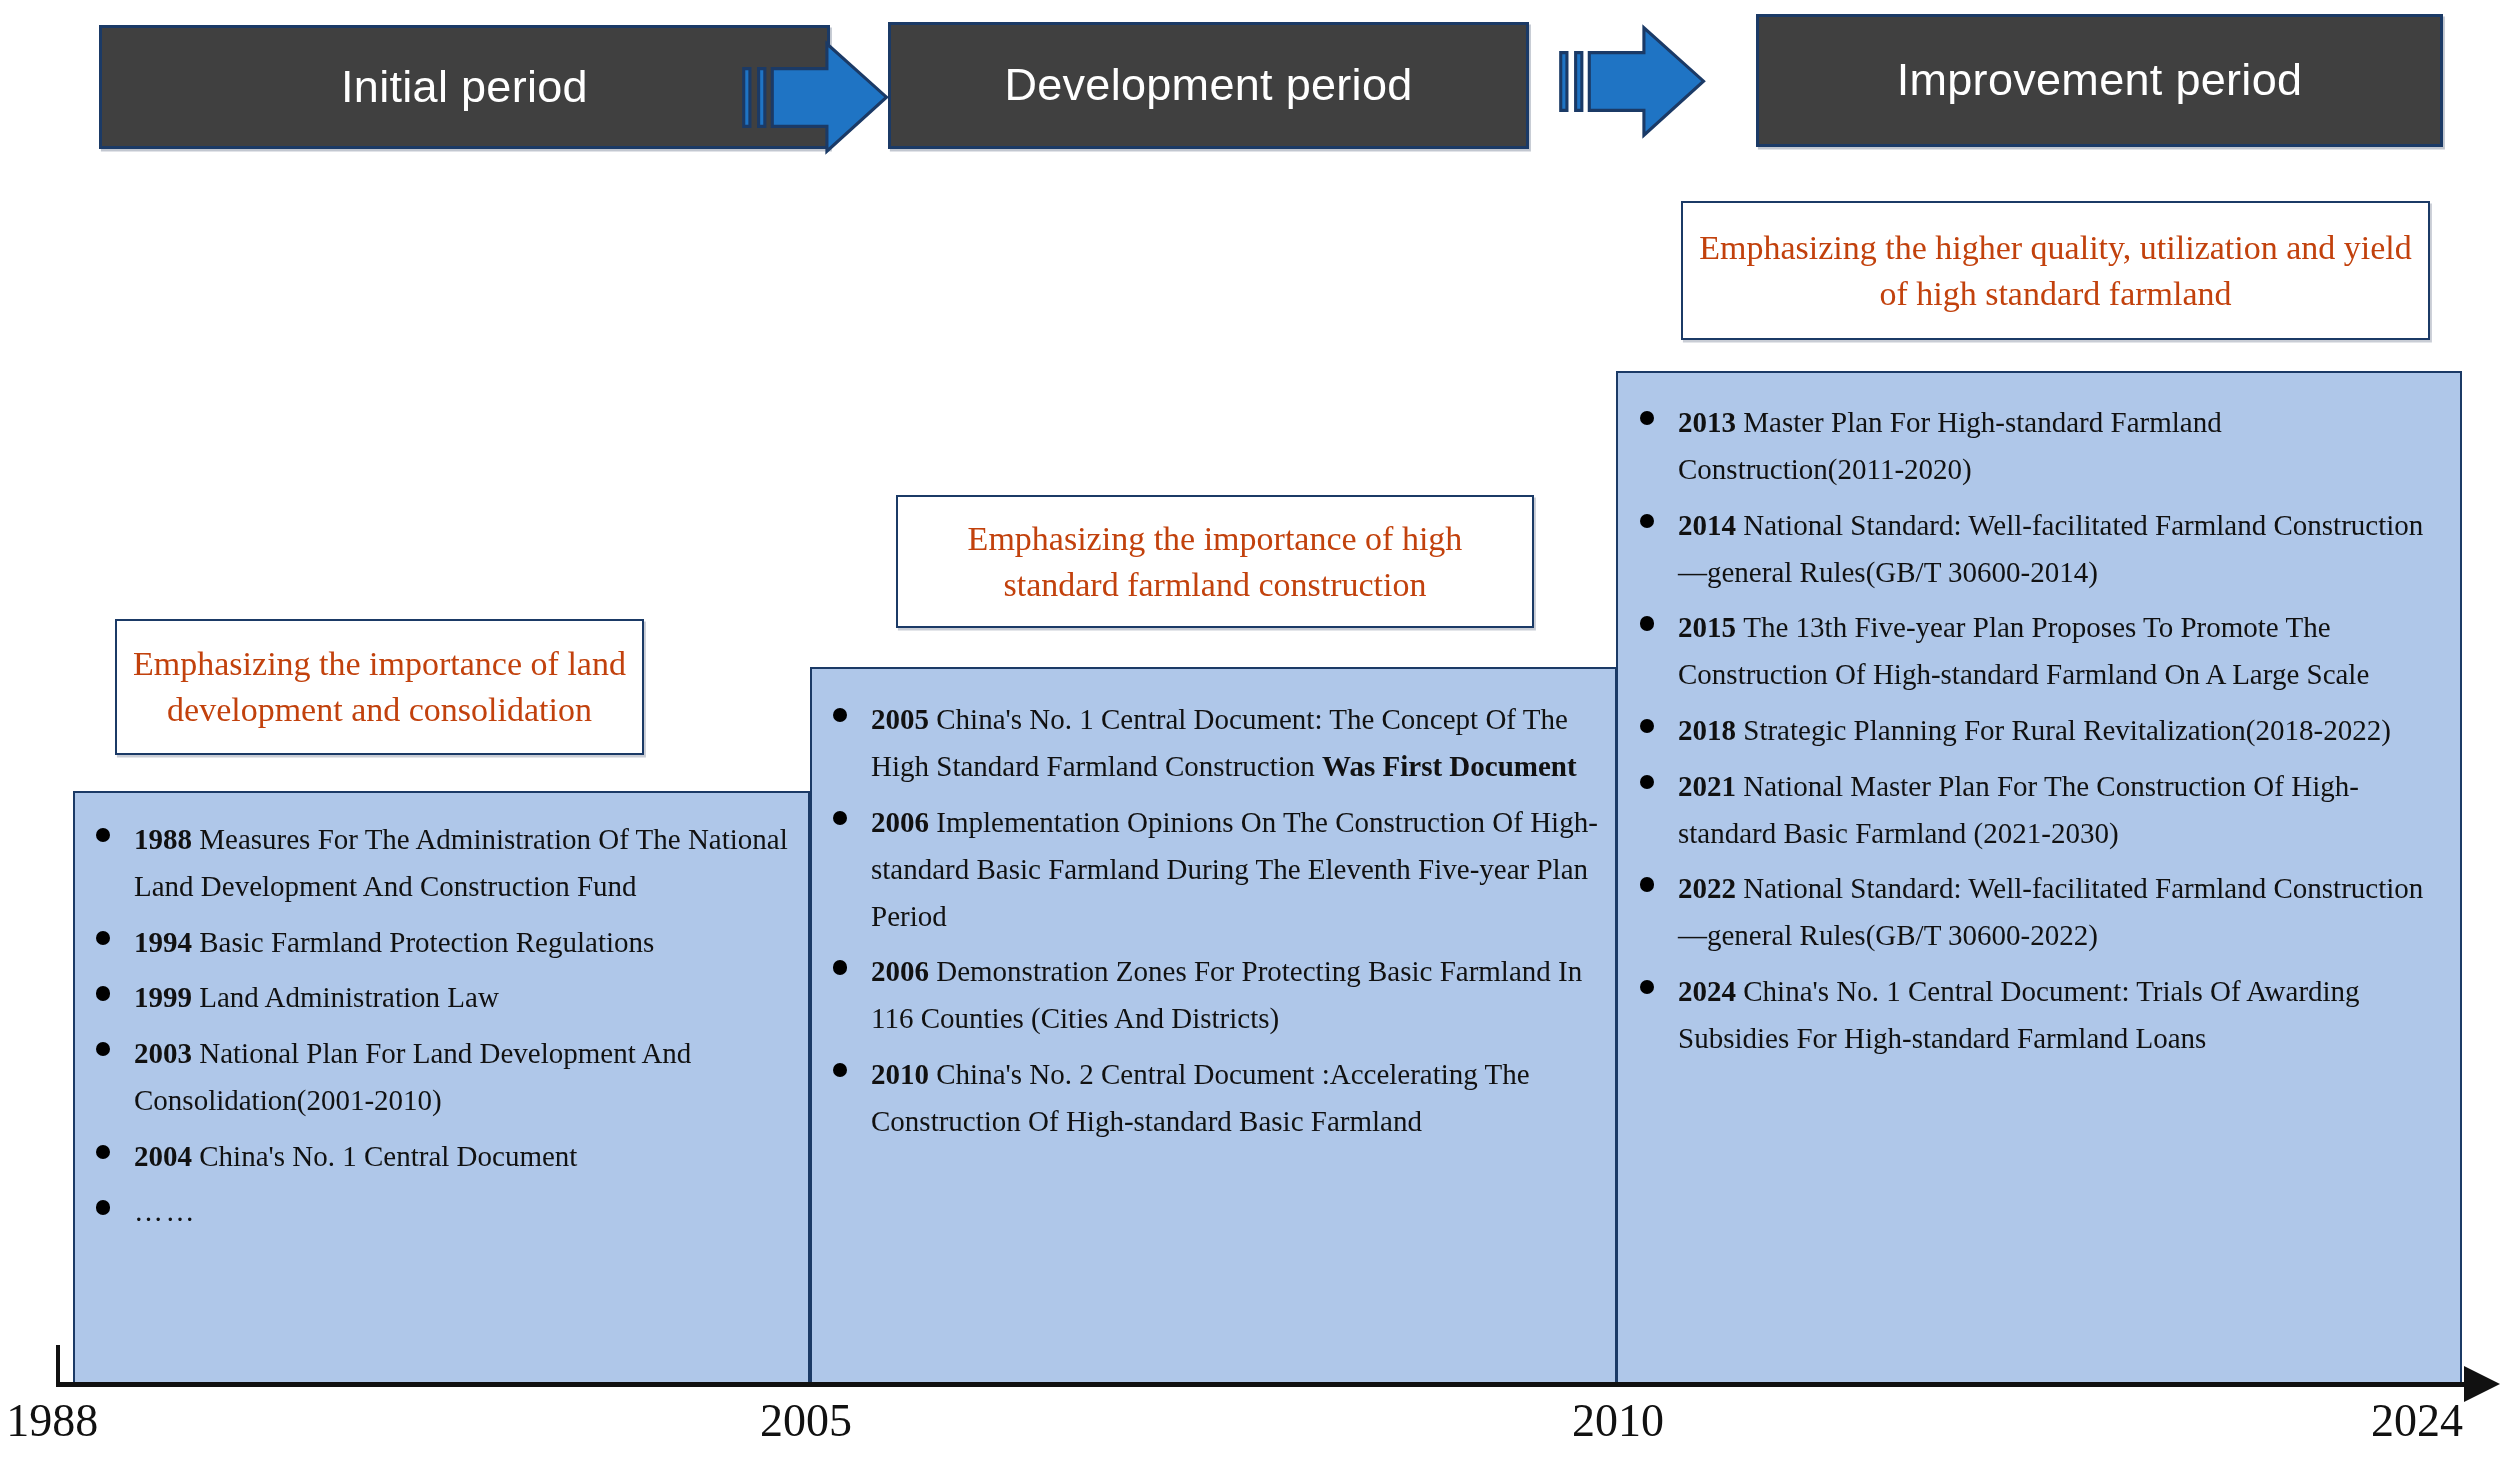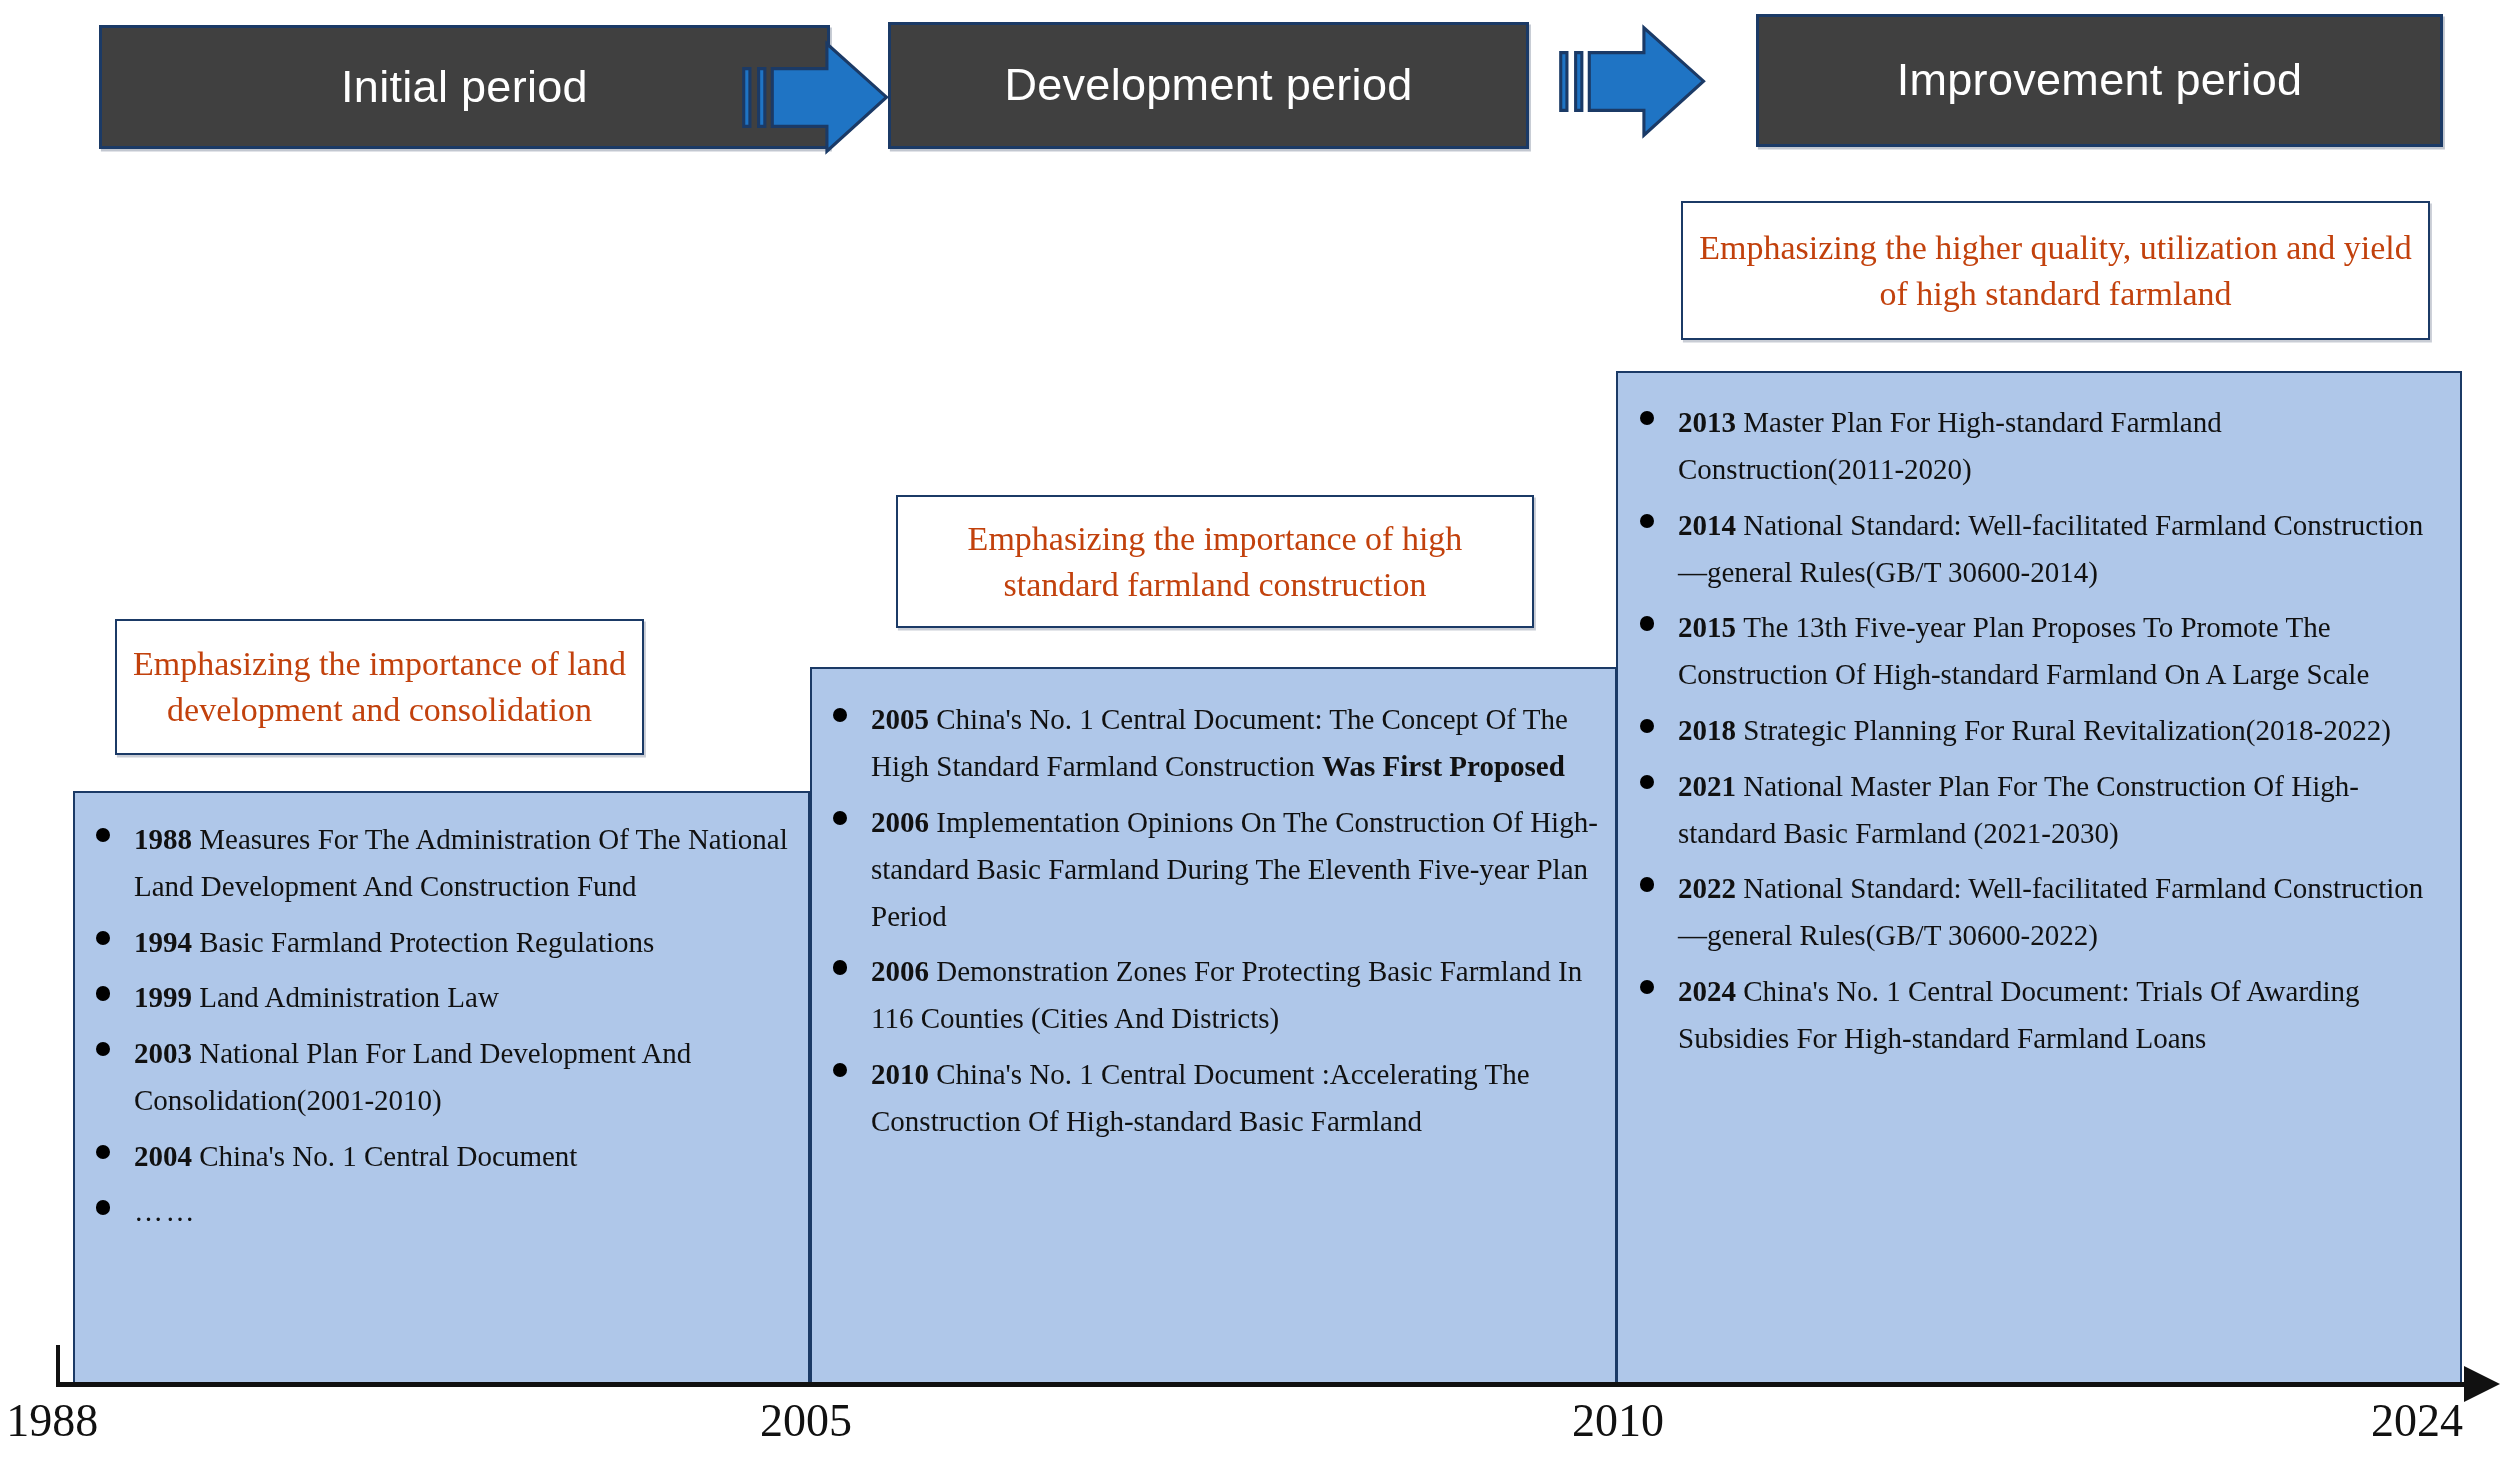--- a/index.html
+++ b/index.html
@@ -152,24 +152,24 @@
 
   <div class="bullets" id="bullets-0">
       <div class="bullet-row"><span class="dot"></span><span class="yr">1988 </span><span>Measures For The Administration Of The National Land Development And Construction Fund</span></div>
       <div class="bullet-row"><span class="dot"></span><span class="yr">1994 </span><span>Basic Farmland Protection Regulations</span></div>
       <div class="bullet-row"><span class="dot"></span><span class="yr">1999 </span><span>Land Administration Law</span></div>
       <div class="bullet-row"><span class="dot"></span><span class="yr">2003 </span><span>National Plan For Land Development And Consolidation(2001-2010)</span></div>
       <div class="bullet-row"><span class="dot"></span><span class="yr">2004 </span><span> China's No. 1 Central Document</span></div>
       <div class="bullet-row ellipsis-row"><span class="dot"></span><span>……</span></div>
     </div>
   <div class="bullets" id="bullets-1">
-      <div class="bullet-row"><span class="dot"></span><span class="yr">2005 </span><span>China's No. 1 Central Document: The Concept Of The High Standard Farmland Construction </span><span class="bold">Was First Proposed</span></div>
+      <div class="bullet-row"><span class="dot"></span><span class="yr">2005 </span><span>China's No. 1 Central Document: The Concept Of The High Standard Farmland Construction </span><span class="bold">Was First Document</span></div>
       <div class="bullet-row"><span class="dot"></span><span class="yr">2006 </span><span>Implementation Opinions On The Construction Of High-standard Basic Farmland During The Eleventh Five-year Plan Period</span></div>
       <div class="bullet-row"><span class="dot"></span><span class="yr">2006 </span><span>Demonstration Zones For Protecting Basic Farmland In 116 Counties (Cities And Districts)</span></div>
-      <div class="bullet-row"><span class="dot"></span><span class="yr">2010 </span><span>China's No. 1 Central Document :Accelerating The Construction Of High-standard Basic Farmland</span></div>
+      <div class="bullet-row"><span class="dot"></span><span class="yr">2010 </span><span>China's No. 2 Central Document :Accelerating The Construction Of High-standard Basic Farmland</span></div>
     </div>
   <div class="bullets" id="bullets-2">
       <div class="bullet-row"><span class="dot"></span><span class="yr">2013 </span><span>Master Plan For High-standard Farmland Construction(2011-2020)</span></div>
       <div class="bullet-row"><span class="dot"></span><span class="yr">2014 </span><span>National Standard: Well-facilitated Farmland Construction—general Rules(GB/T 30600-2014)</span></div>
       <div class="bullet-row"><span class="dot"></span><span class="yr">2015 </span><span>The 13th Five-year Plan Proposes To Promote The Construction Of High-standard Farmland On A Large Scale</span></div>
       <div class="bullet-row"><span class="dot"></span><span class="yr">2018 </span><span>Strategic Planning For Rural Revitalization(2018-2022)</span></div>
       <div class="bullet-row"><span class="dot"></span><span class="yr">2021 </span><span>National Master Plan For The Construction Of High-standard Basic Farmland (2021-2030)</span></div>
       <div class="bullet-row"><span class="dot"></span><span class="yr">2022 </span><span>National Standard: Well-facilitated Farmland Construction—general Rules(GB/T 30600-2022)</span></div>
       <div class="bullet-row"><span class="dot"></span><span class="yr">2024 </span><span>China's No. 1 Central Document: Trials Of Awarding Subsidies For High-standard Farmland Loans</span></div>
     </div>

